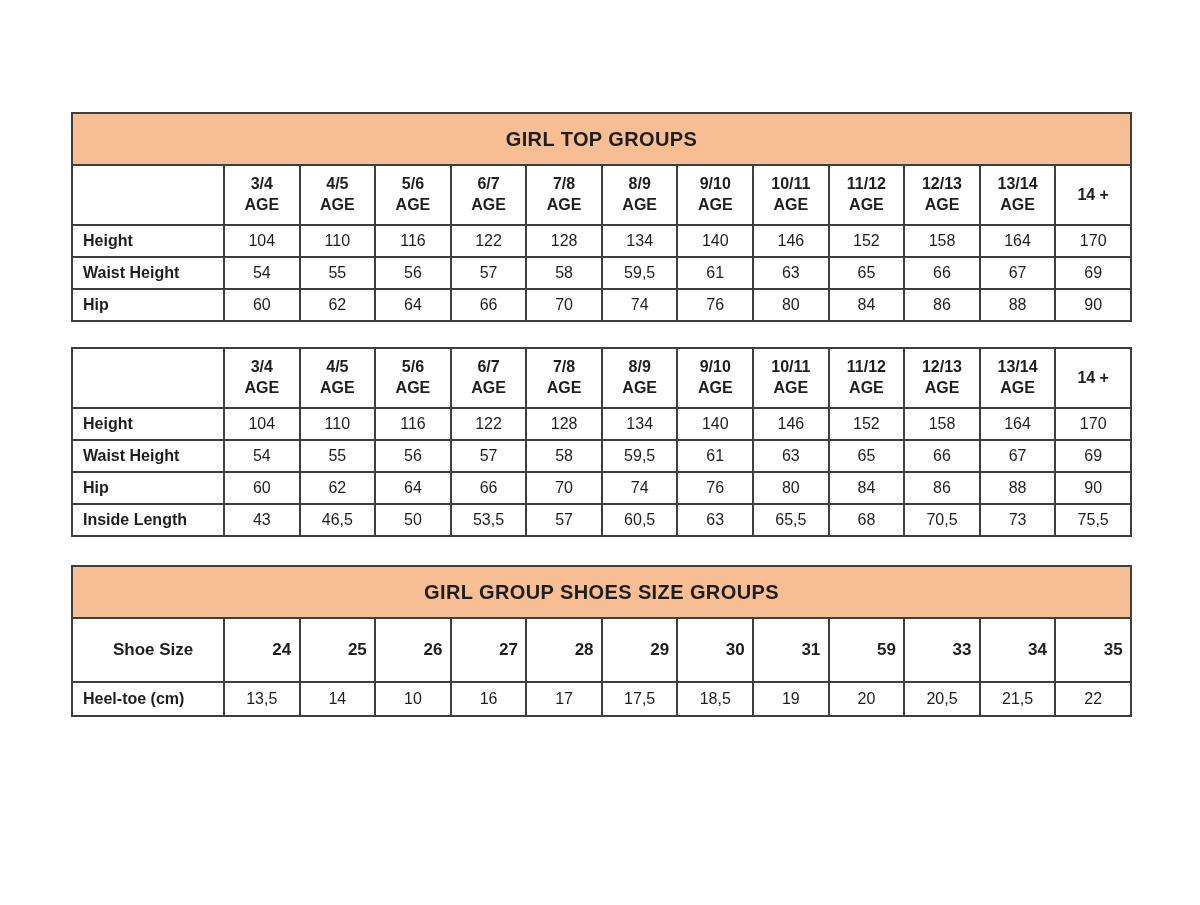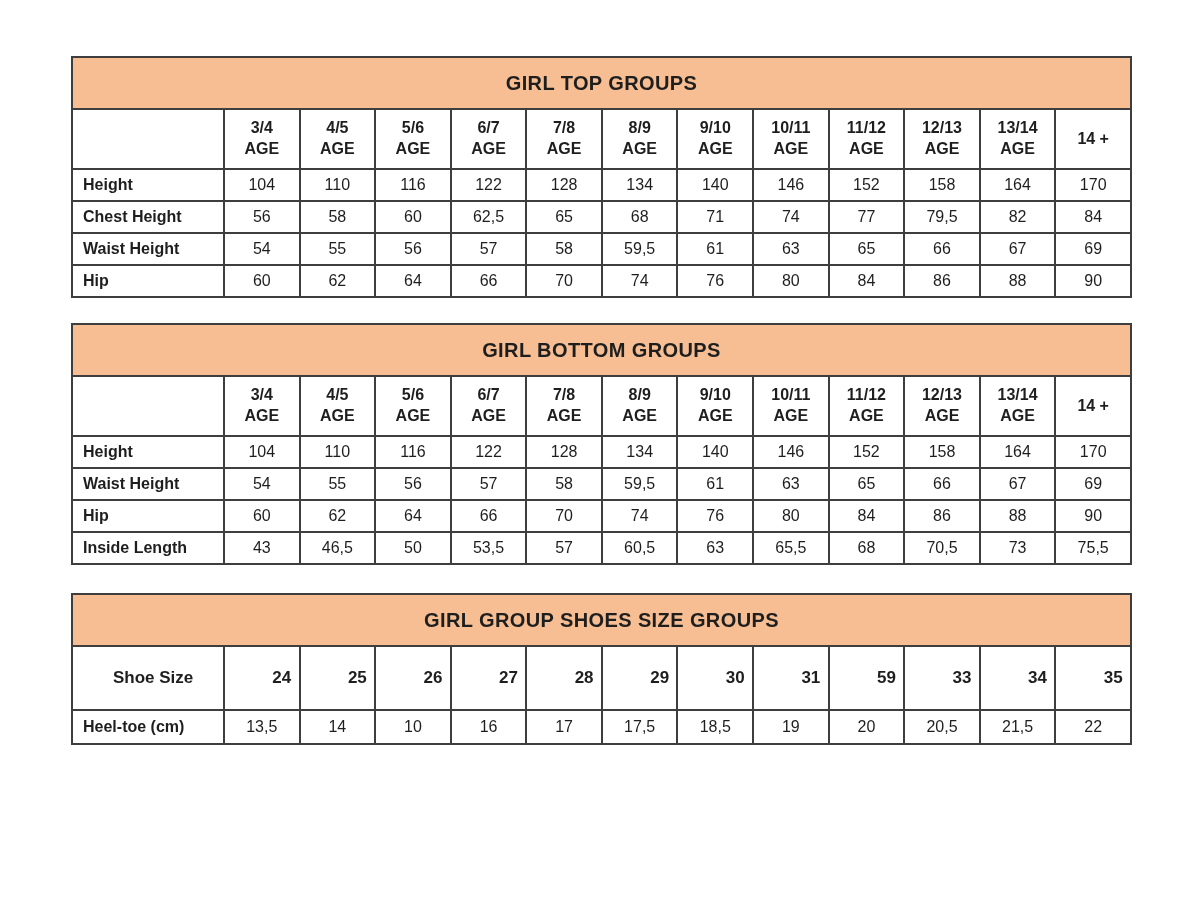--- a/index.html
+++ b/index.html
@@ -5,21 +5,21 @@
   html,body{margin:0;padding:0;}
   body{
     width:1200px;height:905px;background:#ffffff;
     font-family:"Liberation Sans",sans-serif;color:#1e1e1e;
     overflow:hidden;
   }
   table.size-table{
     border-collapse:collapse;table-layout:fixed;
     width:1061px;margin-left:71px;
   }
-  table.t1{margin-top:56px;margin-bottom:25px;}
+  table.t1{margin-top:112px;margin-bottom:25px;}
   table.t2{margin-bottom:28px;}
   col.col-label{width:152px;}
   td{
     border:2px solid #3e3e3e;text-align:center;vertical-align:middle;
     font-size:16px;padding:0;background:#ffffff;
   }
   .title-row td{
     background:#f7be93;height:50px;
     font-size:20px;font-weight:bold;letter-spacing:.4px;
   }
@@ -113,35 +113,20 @@
     <td>128</td>
     <td>134</td>
     <td>140</td>
     <td>146</td>
     <td>152</td>
     <td>158</td>
     <td>164</td>
     <td>170</td>
   </tr>
   <tr class="data-row">
-    <td class="label-cell">Chest Height</td>
-    <td>56</td>
-    <td>58</td>
-    <td>60</td>
-    <td>62,5</td>
-    <td>65</td>
-    <td>68</td>
-    <td>71</td>
-    <td>74</td>
-    <td>77</td>
-    <td>79,5</td>
-    <td>82</td>
-    <td>84</td>
-  </tr>
-  <tr class="data-row">
     <td class="label-cell">Waist Height</td>
     <td>54</td>
     <td>55</td>
     <td>56</td>
     <td>57</td>
     <td>58</td>
     <td>59,5</td>
     <td>61</td>
     <td>63</td>
     <td>65</td>
@@ -177,23 +162,20 @@
       <col>
       <col>
       <col>
       <col>
       <col>
       <col>
       <col>
       <col>
     </colgroup>
   <tbody>
-  <tr class="title-row">
-    <td colspan="13">GIRL BOTTOM GROUPS</td>
-  </tr>
   <tr class="head-row">
     <td class="label-cell"></td>
     <td>
           <span class="cl">3/4</span>
           <span class="cl">AGE</span>
         </td>
     <td>
           <span class="cl">4/5</span>
           <span class="cl">AGE</span>
         </td>

